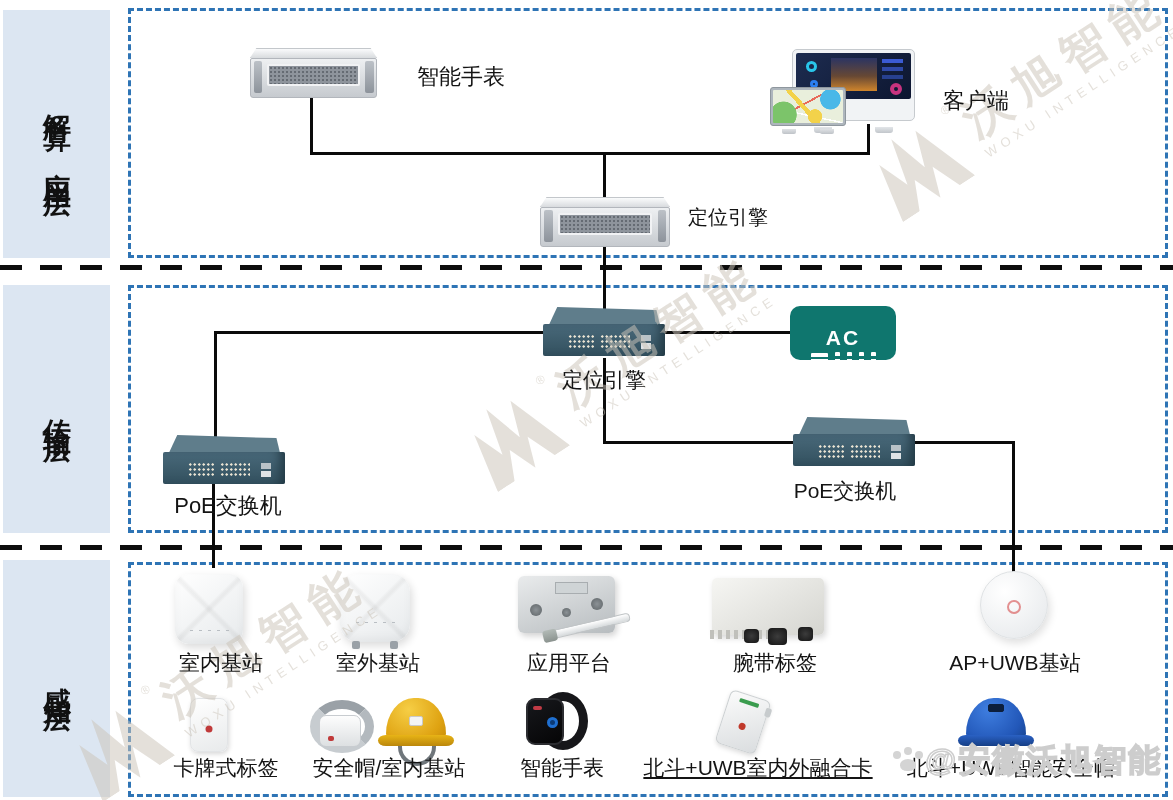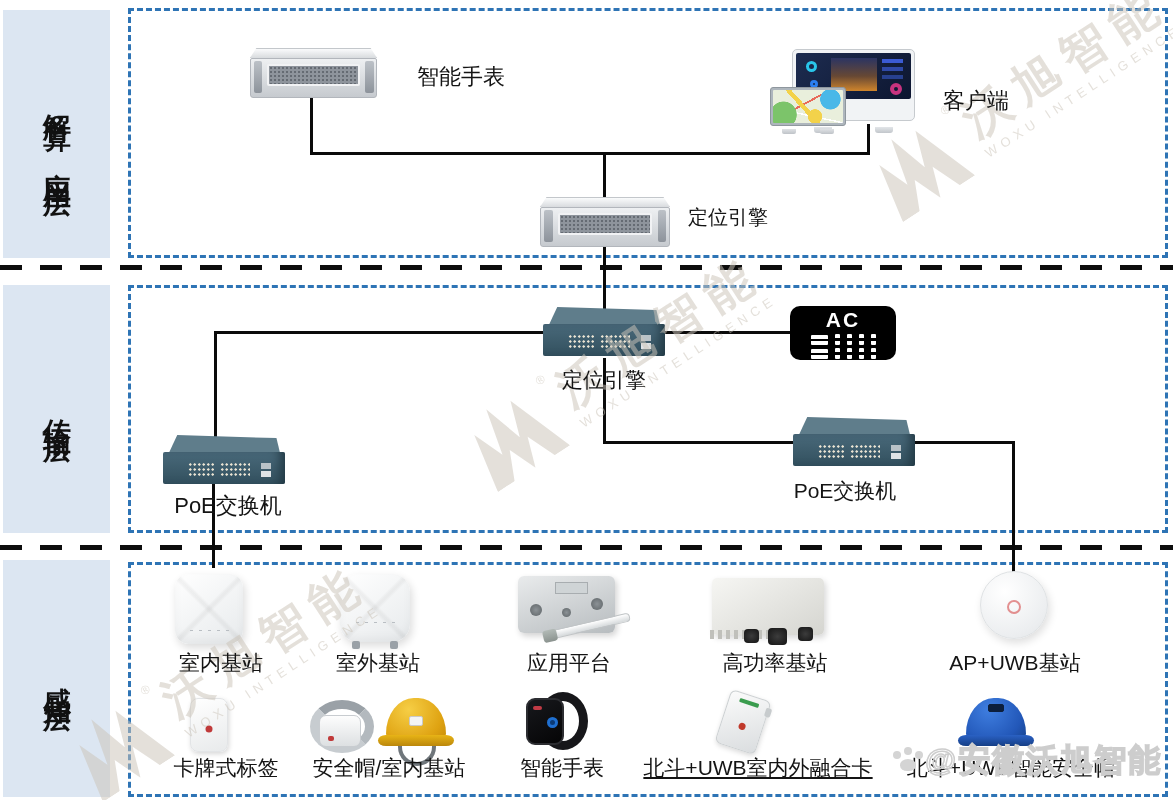--- a/index.html
+++ b/index.html
@@ -116,22 +116,22 @@
   }
   .sw-ports { left:25px; width:26px; }
   .sw-ports2 { left:57px; width:30px; }
   .sw-up {
     position:absolute; right:14px; bottom:10px; width:10px; height:6px;
     background:#dfe3e6; box-shadow:-0px -8px 0 #b9c2c7;
   }
   
   .ac-box {
     position:absolute; left:790px; top:306px; width:106px; height:54px; z-index:2;
-    background:#000000; border-radius:10px;
-    display:flex; flex-direction:column; align-items:center; padding-top:2px;
+    background:#0f766e; border-radius:10px;
+    display:flex; flex-direction:column; align-items:center; padding-top:20px;
   }
   .ac-title { color:#fff; font-weight:bold; font-size:21px; line-height:1.1; letter-spacing:2px; }
   .ac-row { display:flex; align-items:center; gap:7px; margin-top:3px; }
   .ac-bar { width:17px; height:10px; background:linear-gradient(#fff 0 4px,transparent 4px 6px,#fff 6px 10px); border-radius:1px; }
   .ac-colon { width:5px; height:11px; background:linear-gradient(#fff 0 4px,transparent 4px 7px,#fff 7px 11px); border-radius:1px; }
   
   .ap-square {
     position:absolute; z-index:2; border-radius:14px;
     background:
       linear-gradient(45deg,transparent 46%,rgba(0,0,0,0.045) 49% 51%,transparent 54%),
@@ -402,21 +402,21 @@
   </div>
   <div class="exp-tube"></div>
   <div class="dev-label" style="left:569px;top:649px;">应用平台</div>
 
   <div class="hp-box">
     <div class="hp-ridge"></div>
     <div class="hp-plug" style="left:32px;"></div>
     <div class="hp-plug" style="left:56px;width:19px;height:17px;bottom:-10px;"></div>
     <div class="hp-plug" style="left:86px;bottom:-6px;"></div>
   </div>
-  <div class="dev-label" style="left:775px;top:649px;">高功率基站</div>
+  <div class="dev-label" style="left:775px;top:649px;">腕带标签</div>
 
   <div class="ap-circle"></div>
   <div class="dev-label" style="left:1015px;top:649px;">AP+UWB基站</div>
 
   <div class="cardtag">
     <div class="tag-dot"></div>
   </div>
   <div class="dev-label" style="left:226px;top:754px;">卡牌式标签</div>
 
   <div class="wristband">

